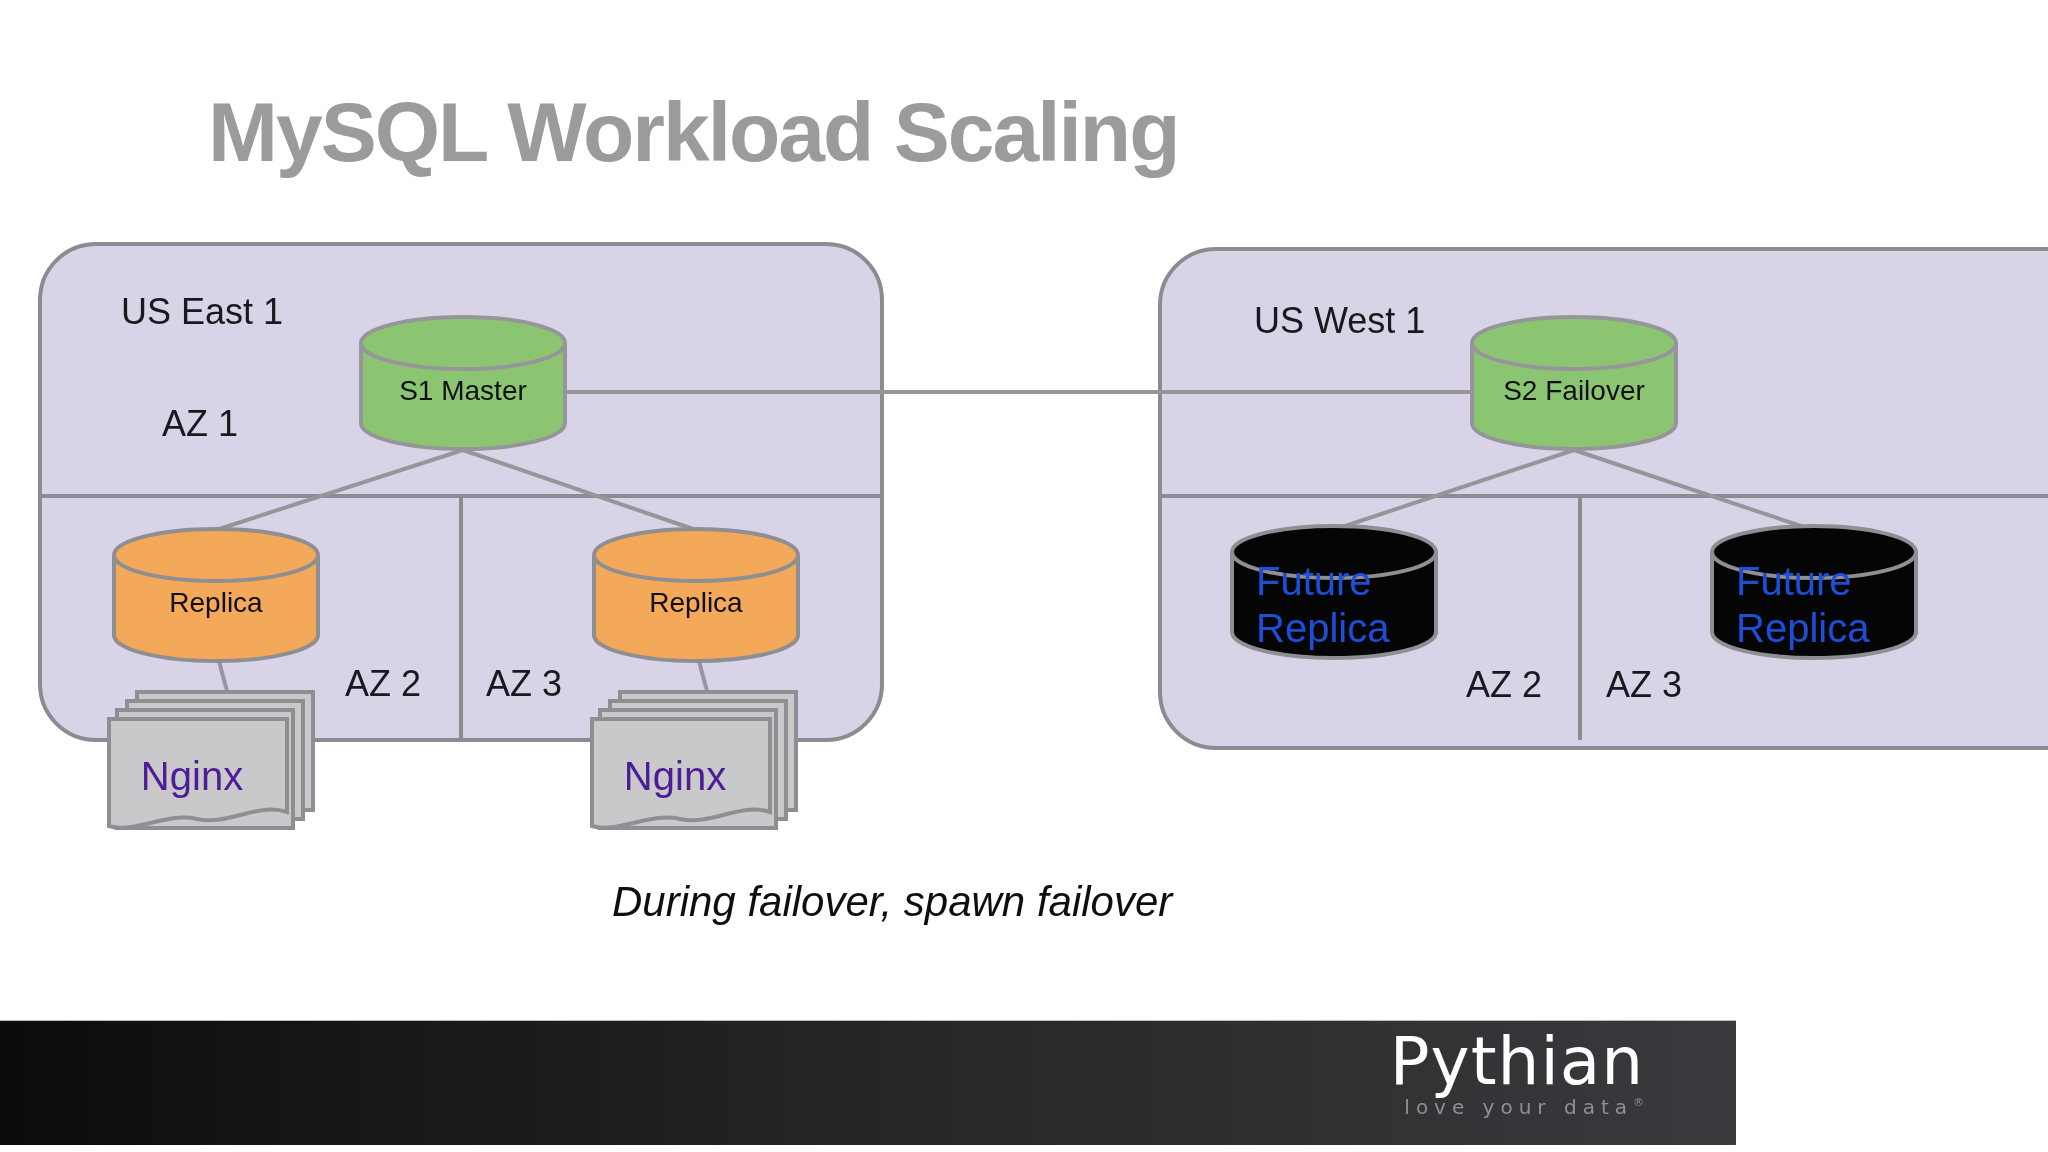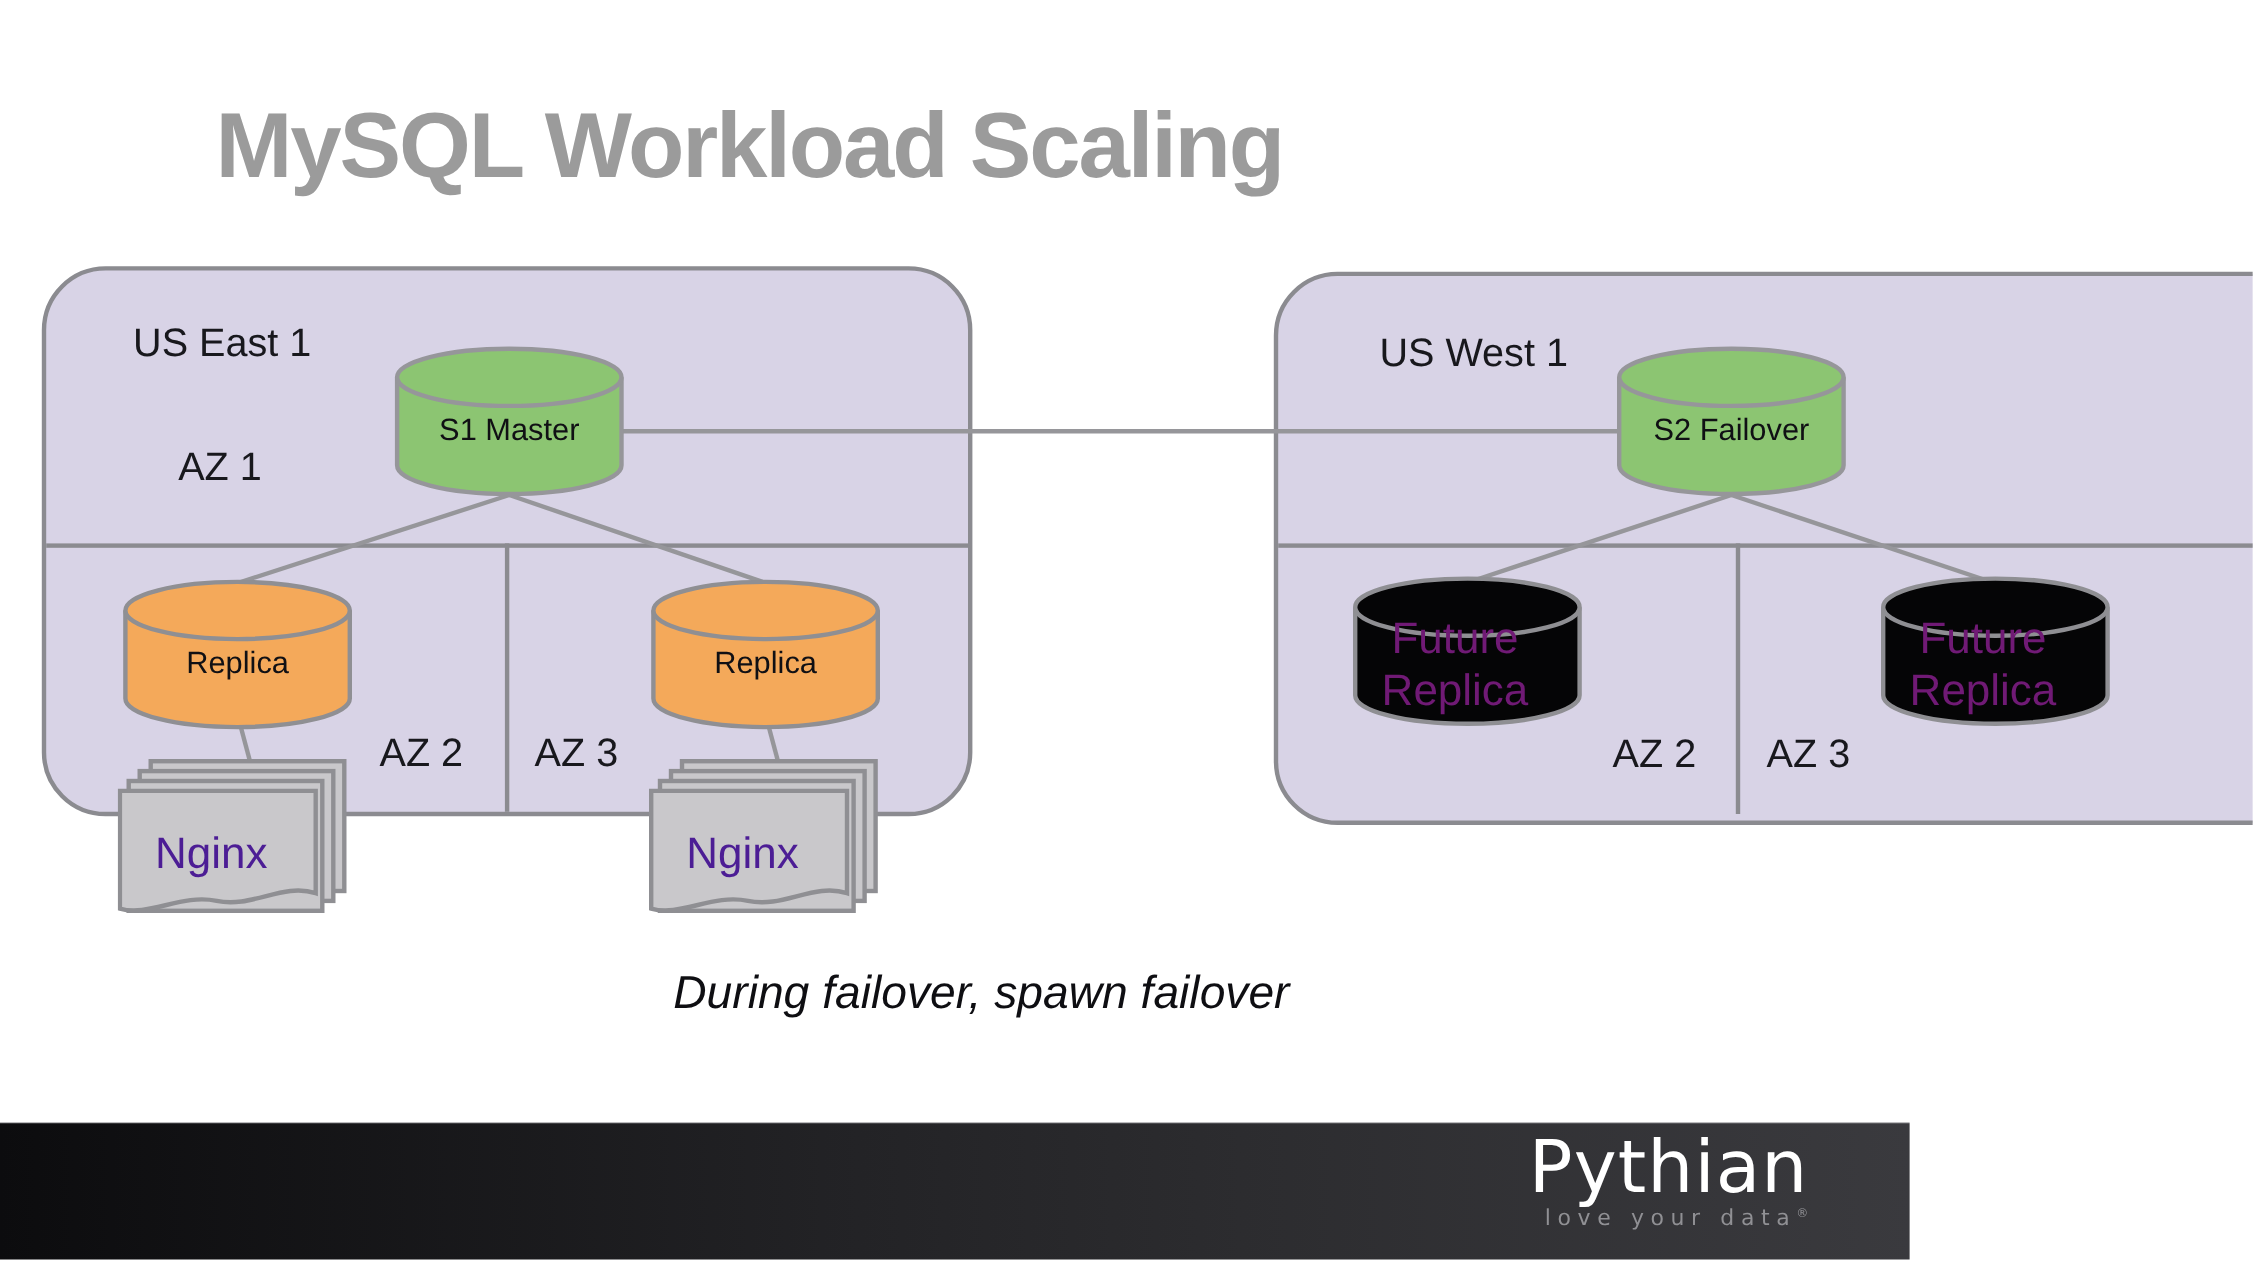--- a/index.html
+++ b/index.html
@@ -1,21 +1,21 @@
 <!DOCTYPE html>
 <html><head>
 <meta charset="utf-8">
 <style>
   html,body{margin:0;padding:0;background:#ffffff;}
   .slide{
     position:relative;width:2048px;height:1152px;overflow:hidden;
     background:#ffffff;font-family:"Liberation Sans",sans-serif;
   }
   .title{
-    position:absolute;left:196px;top:90px;margin:0;
+    position:absolute;left:208px;top:90px;margin:0;
     font-size:84px;font-weight:bold;letter-spacing:-2px;color:#9b9b9b;line-height:1;text-align:center;
   }
   
   .region-box{
     position:absolute;background:#d8d3e6;border:4px solid #8b8b90;border-radius:58px;
     box-sizing:border-box;
   }
   .box-east{left:38px;top:242px;width:846px;height:500px;}
   .box-west{left:1158px;top:247px;width:1009px;height:503px;}
   .hdiv{position:absolute;left:0;right:0;height:4px;background:#8b8b90;}
@@ -31,22 +31,22 @@
   .lines{position:absolute;left:0;top:0;z-index:2;pointer-events:none;}
   .region-box{z-index:1;}
   
   .cyl{position:absolute;z-index:3;width:212px;height:140px;}
   .cyl svg{position:absolute;left:0;top:0;}
   .cyl-label{
     position:absolute;left:0;right:0;top:62px;text-align:center;
     font-size:28px;color:#101014;white-space:nowrap;
   }
   .cyl-label-2line{
-    position:absolute;left:28px;top:36px;text-align:center;
-    font-size:40px;line-height:47px;color:#701a75;white-space:nowrap;
+    position:absolute;left:28px;top:36px;text-align:left;
+    font-size:40px;line-height:47px;color:#1d4ed8;white-space:nowrap;
   }
   
   .docstack{position:absolute;z-index:3;width:210px;height:156px;}
   .doc-label{
     position:absolute;left:0;width:170px;top:64px;text-align:center;
     font-size:40px;color:#4c1d95;
   }
   .caption{
     position:absolute;left:612px;top:878px;font-size:42px;font-style:italic;
     color:#0e0e12;white-space:nowrap;

